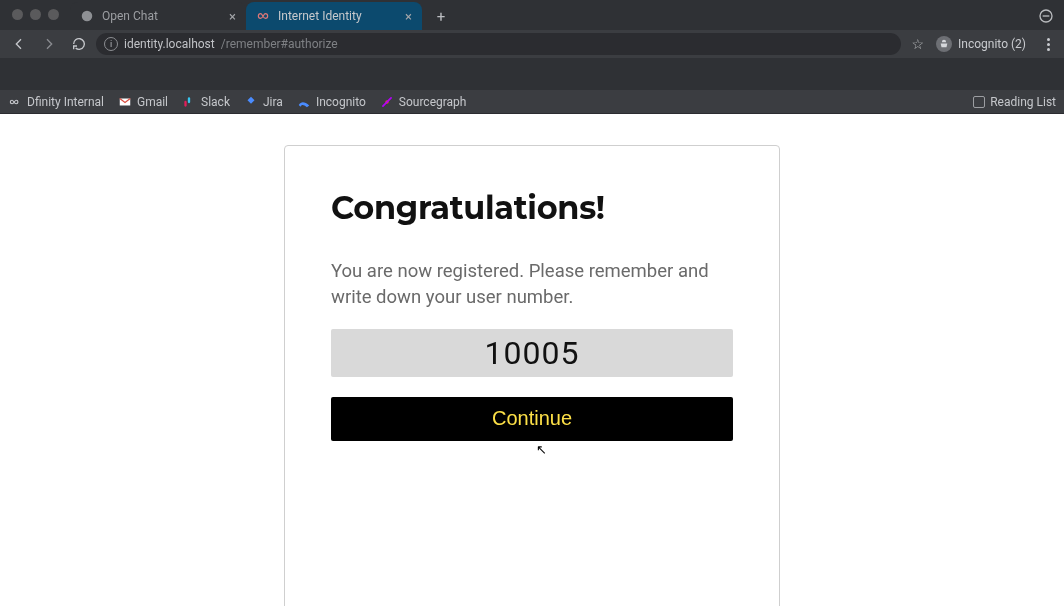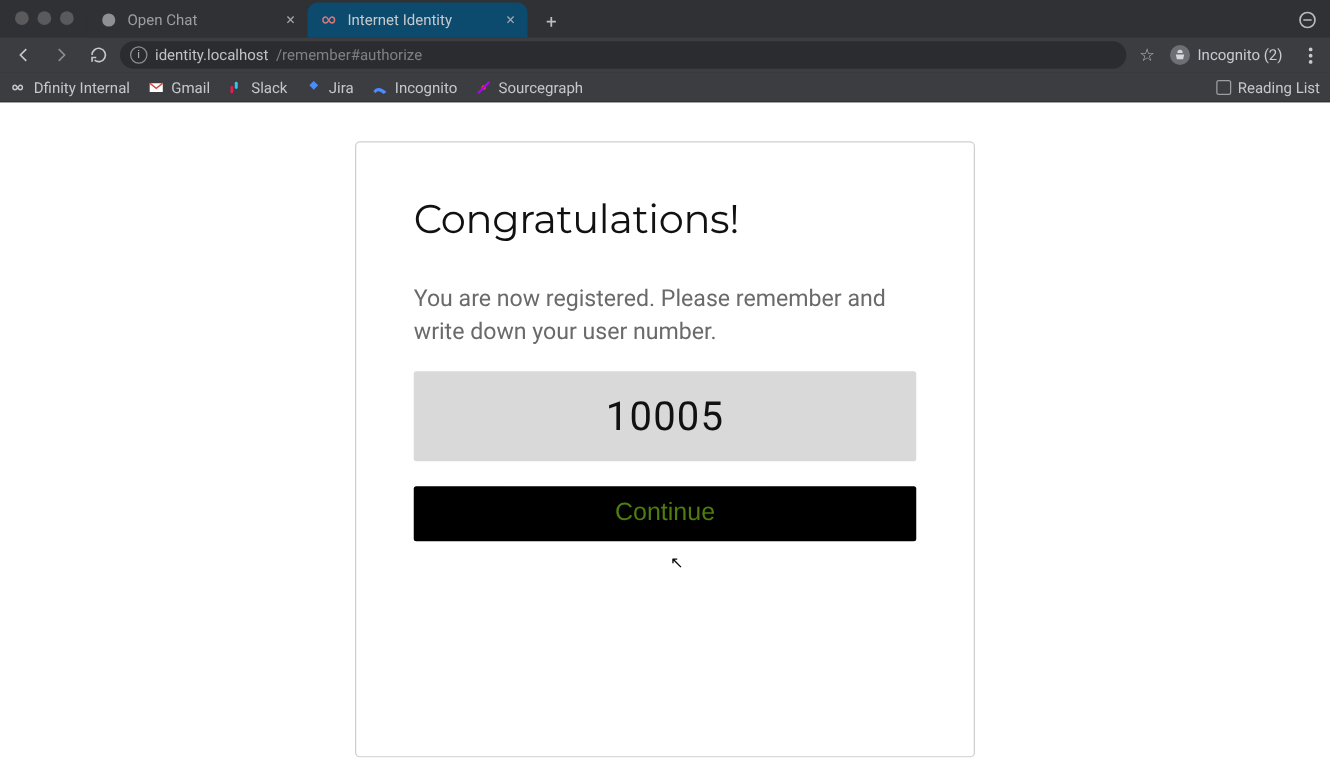--- a/index.html
+++ b/index.html
@@ -99,20 +99,21 @@
     .bookmarks {
       height: 24px;
       background: #3b3d41;
       border-bottom: 1px solid #2b2c30;
       display:flex;
       align-items:center;
       padding: 0 8px;
       gap: 14px;
       color:#c5c7cb;
       font-size:12px;
+      margin-top:32px;
     }
     .bookmarks .bm { display:flex; align-items:center; gap:5px; }
     .bookmarks .bm .ic { width:14px; height:14px; display:flex; align-items:center; justify-content:center; }
     .bookmarks .spacer { flex:1; }
     .bookmarks .readlist .ic { border:1px solid #9c9ea2; border-radius:2px; width:12px; height:12px; }
 
     .viewport {
       width: 100%;
       height: calc(606px - 82px);
       background: #ffffff;
@@ -124,21 +125,21 @@
     .card {
       width: 496px;
       border: 1px solid #cfcfcf;
       border-radius: 4px;
       padding: 42px 46px 30px 46px;
     }
 
     .card h1 {
       font-family: Montserrat, -apple-system, sans-serif;
       font-size: 32px;
-      font-weight: 400;
+      font-weight: 700;
       letter-spacing: -0.3px;
       color: #111;
       margin-bottom: 22px;
     }
 
     .card p {
       font-size: 18.5px;
       line-height: 1.4;
       color: #6a6a6a;
       margin-bottom: 18px;
@@ -147,38 +148,38 @@
 
     .un-label {
       font-size: 19px;
       color: #222;
       margin-bottom: 12px;
       margin-top: 20px;
     }
 
     .user-number {
       width: 100%;
-      height: 72px;
+      height: 48px;
       background: #d9d9d9;
       display:flex;
       align-items:center;
       justify-content:center;
       font-size: 32px;
       font-weight: 400;
       color: #111;
       letter-spacing: 1px;
       margin-bottom: 20px;
       border-radius: 2px;
     }
 
     .continue-btn {
       width: 100%;
       height: 44px;
       background: #000;
-      color: #4d7c0f;
+      color: #fde047;
       border: none;
       font-size: 20px;
       font-weight: 500;
       border-radius: 2px;
       cursor: pointer;
     }
 
     .cursor {
       position: absolute;
       left: 536px;

